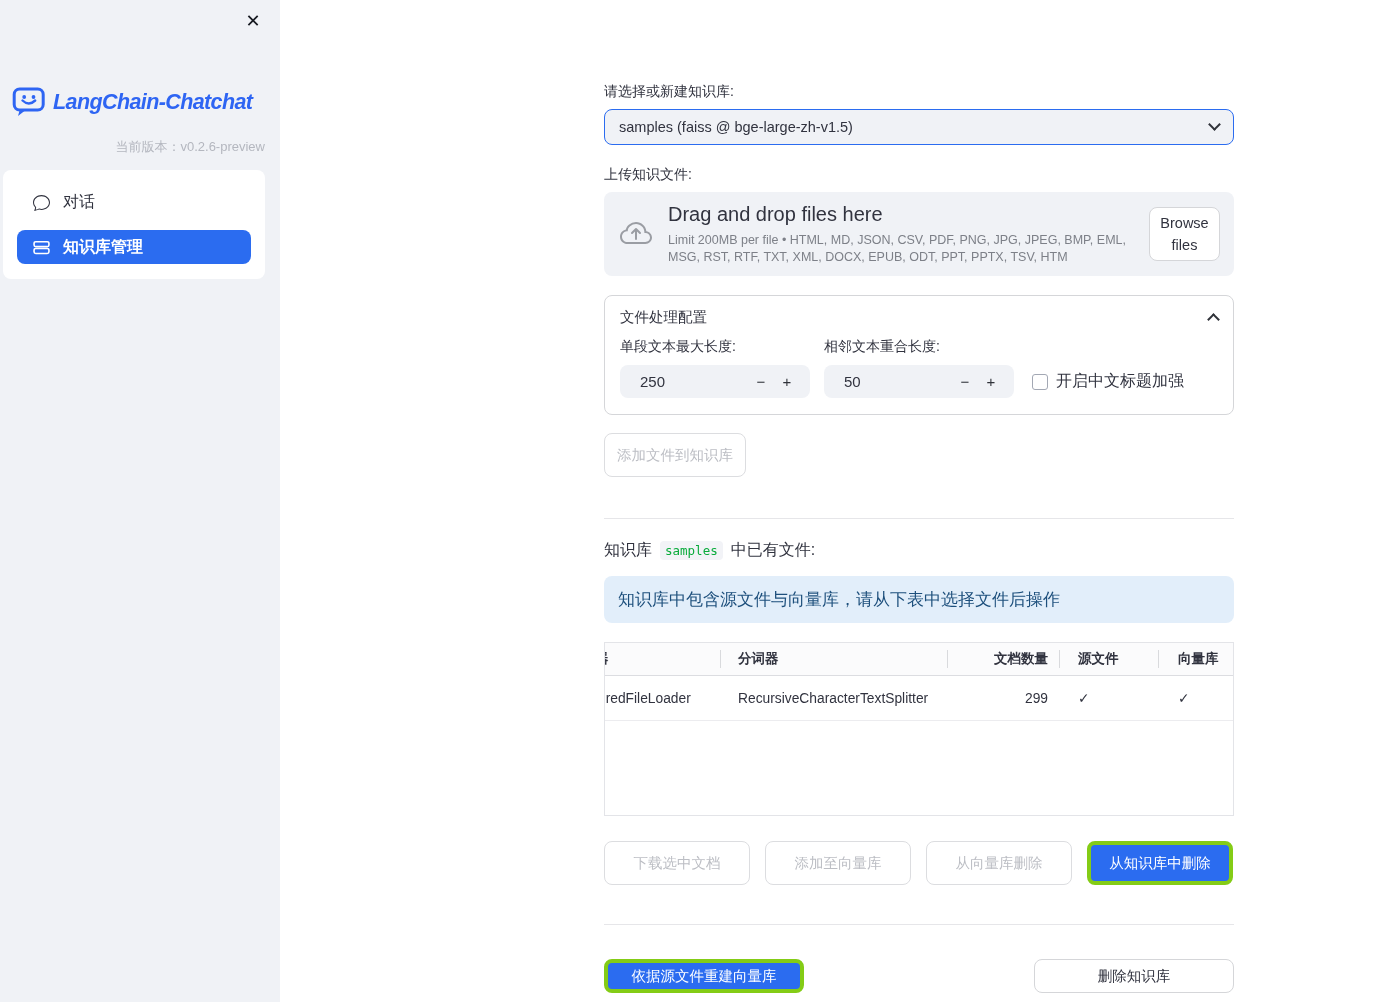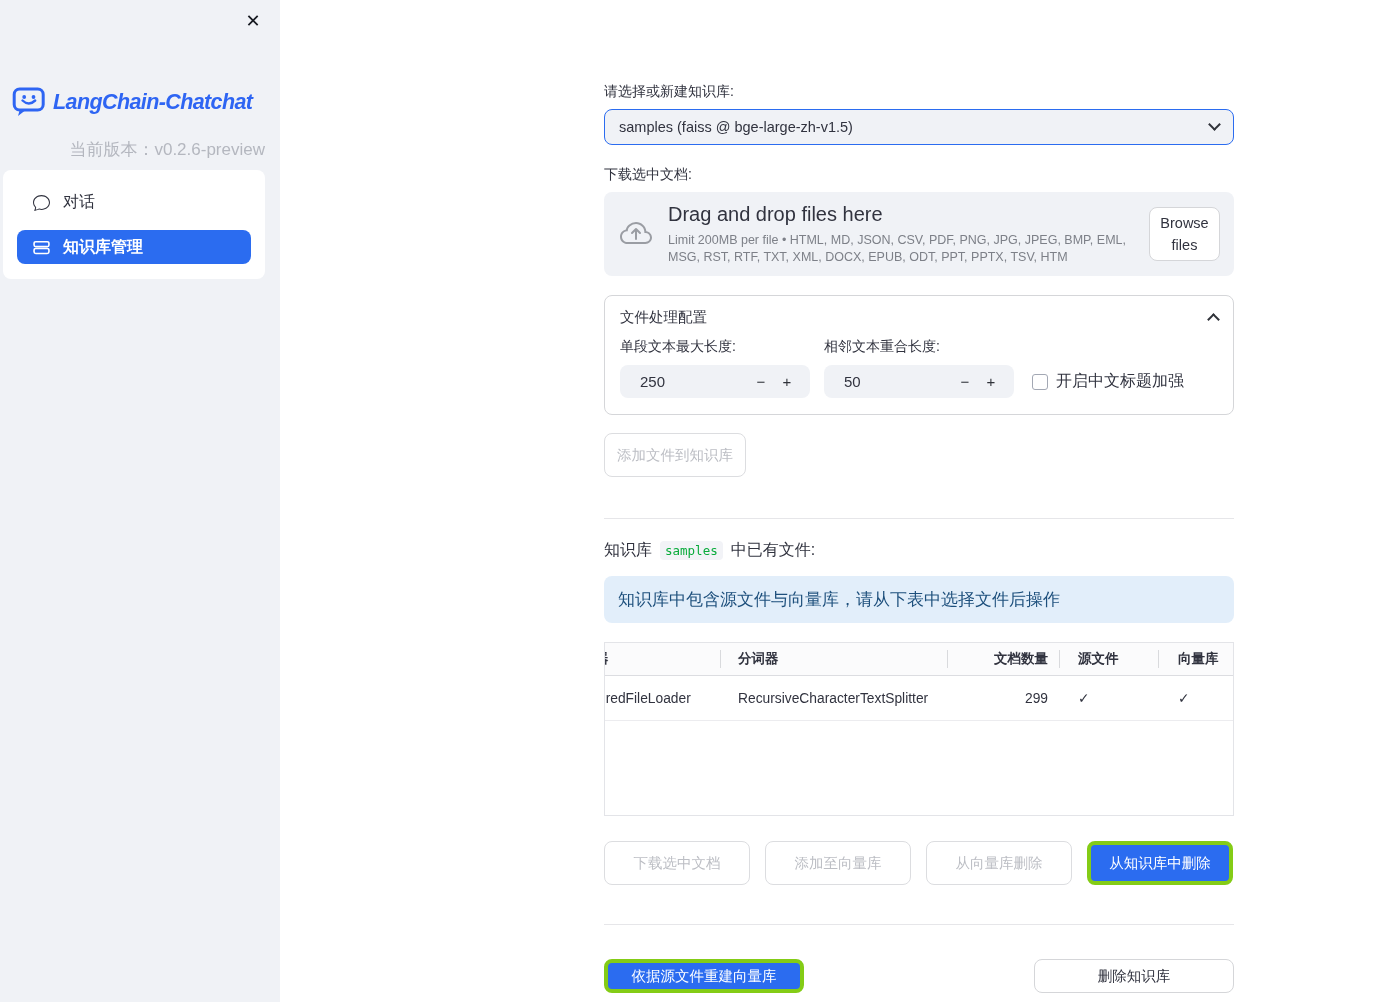--- a/index.html
+++ b/index.html
@@ -24,21 +24,21 @@
   .logo-row {
     position: absolute; top: 86px; left: 12px; right: 10px;
     display: flex; align-items: center; gap: 7px;
   }
   .logo-text {
     color: #2e65f3; font-size: 21.5px; font-weight: bold; font-style: italic;
     letter-spacing: -0.6px; white-space: nowrap;
   }
   .version-row {
     position: absolute; top: 138px; right: 15px;
-    font-size: 17px; color: #b4b7bf; text-align: right;
+    font-size: 13px; color: #b4b7bf; text-align: right;
   }
   .menu-card {
     position: absolute; top: 170px; left: 3px; width: 262px;
     background: #ffffff; border-radius: 8px; padding: 15px 14px;
   }
   .menu-item {
     display: flex; align-items: center; gap: 13px;
     height: 34px; padding: 0 16px; border-radius: 8px;
     font-size: 16px; color: #31333f; cursor: pointer;
   }
@@ -204,21 +204,21 @@
 </aside>
 
 <main class="main">
 
   <div class="widget-label">请选择或新建知识库:</div>
   <div class="selectbox">
     <span class="value">samples (faiss @ bge-large-zh-v1.5)</span>
     <span class="chev down"></span>
   </div>
 
-  <div class="widget-label upl-label">下载选中文档:</div>
+  <div class="widget-label upl-label">上传知识文件:</div>
   <div class="uploader">
     <svg width="32" height="32" viewBox="0 0 16 16" fill="#9a9da3">
       <path d="M7.646 5.146a.5.5 0 0 1 .708 0l2 2a.5.5 0 0 1-.708.708L8.5 6.707V10.5a.5.5 0 0 1-1 0V6.707L6.354 7.854a.5.5 0 1 1-.708-.708l2-2z"></path>
       <path d="M4.406 3.342A5.53 5.53 0 0 1 8 2c2.69 0 4.923 2 5.166 4.579C14.758 6.804 16 8.137 16 9.773 16 11.569 14.502 13 12.687 13H3.781C1.708 13 0 11.366 0 9.318c0-1.763 1.266-3.223 2.942-3.593.143-.863.698-1.723 1.464-2.383zm.653.757c-.757.653-1.153 1.44-1.153 2.056v.448l-.445.049C2.064 6.805 1 7.952 1 9.318 1 10.785 2.23 12 3.781 12h8.906C13.98 12 15 10.988 15 9.773c0-1.216-1.02-2.228-2.313-2.228h-.5v-.5C12.188 4.825 10.328 3 8 3a4.53 4.53 0 0 0-2.941 1.1z"></path>
     </svg>
     <div class="upl-texts">
       <div class="upl-title">Drag and drop files here</div>
       <div class="upl-hint">Limit 200MB per file • HTML, MD, JSON, CSV, PDF, PNG, JPG, JPEG, BMP, EML, MSG, RST, RTF, TXT, XML, DOCX, EPUB, ODT, PPT, PPTX, TSV, HTM</div>
     </div>
     <button class="browse-btn">Browse files</button>

